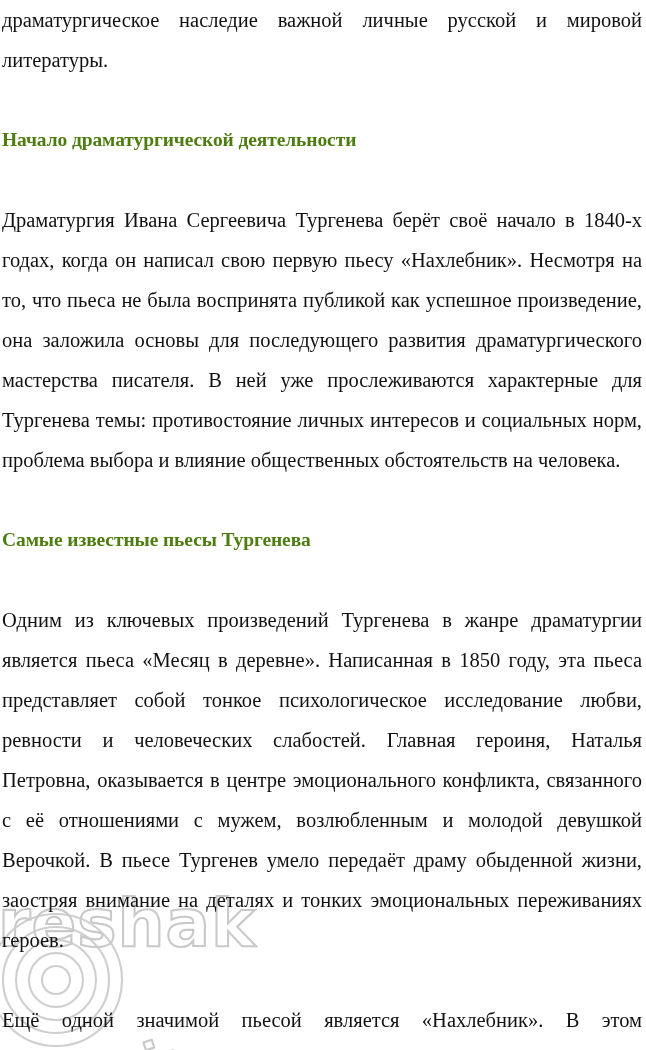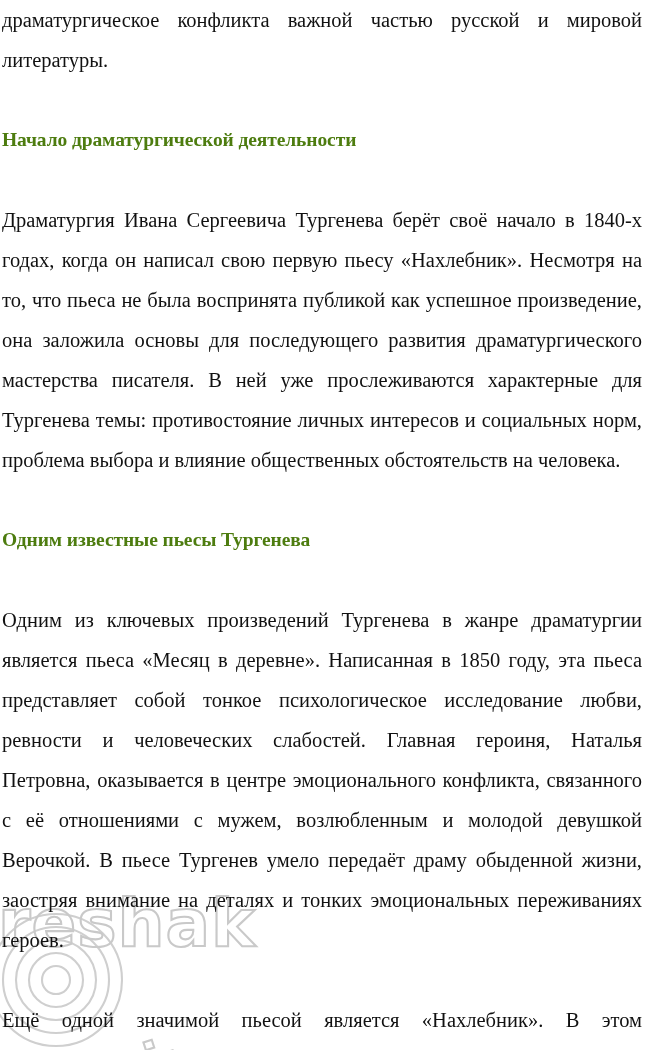--- a/index.html
+++ b/index.html
@@ -107,33 +107,33 @@
         <circle class="wm-ring" cx="62" cy="92" r="53"></circle>
         <circle class="wm-ring" cx="62" cy="92" r="66"></circle>
       </g>
       <text class="wm-text" x="4" y="58">reshak</text>
       <text class="wm-text-small" x="148" y="150" transform="rotate(72 148 150)">.ru</text>
     </svg>
   </div>
 
   <div class="content">
 
-    <p class="para last-flush">драматургическое конфликта важной частью русской и мировой литературы.</p>
+    <p class="para last-flush">драматургическое наследие важной личные русской и мировой литературы.</p>
 
     <div class="gap-head"></div>
 
     <h2 class="heading">Начало драматургической деятельности</h2>
 
     <div class="gap-head"></div>
 
     <p class="para last-flush">Драматургия Ивана Сергеевича Тургенева берёт своё начало в 1840-х годах, когда он написал свою первую пьесу «Нахлебник». Несмотря на то, что пьеса не была воспринята публикой как успешное произведение, она заложила основы для последующего развития драматургического мастерства писателя. В ней уже прослеживаются характерные для Тургенева темы: противостояние личных интересов и социальных норм, проблема выбора и влияние общественных обстоятельств на человека.</p>
 
     <div class="gap-head"></div>
 
-    <h2 class="heading">Одним известные пьесы Тургенева</h2>
+    <h2 class="heading">Самые известные пьесы Тургенева</h2>
 
     <div class="gap-head"></div>
 
     <p class="para last-flush">Одним из ключевых произведений Тургенева в жанре драматургии является пьеса «Месяц в деревне». Написанная в 1850 году, эта пьеса представляет собой тонкое психологическое исследование любви, ревности и человеческих слабостей. Главная героиня, Наталья Петровна, оказывается в центре эмоционального конфликта, связанного с её отношениями с мужем, возлюбленным и молодой девушкой Верочкой. В пьесе Тургенев умело передаёт драму обыденной жизни, заостряя внимание на деталях и тонких эмоциональных переживаниях героев.</p>
 
     <div class="gap-para"></div>
 
     <p class="para last-flush">Ещё одной значимой пьесой является «Нахлебник». В этом произведении поднимается тема социального паразитизма и моральной ответственности. Тургенев анализирует отношения между людьми разных сословий, показывая, как личные интересы и лицемерие разрушают человеческие связи. В пьесе представлены глубокие характеры, каждый из которых отражает определённый социальный тип.</p>
 
   </div>

